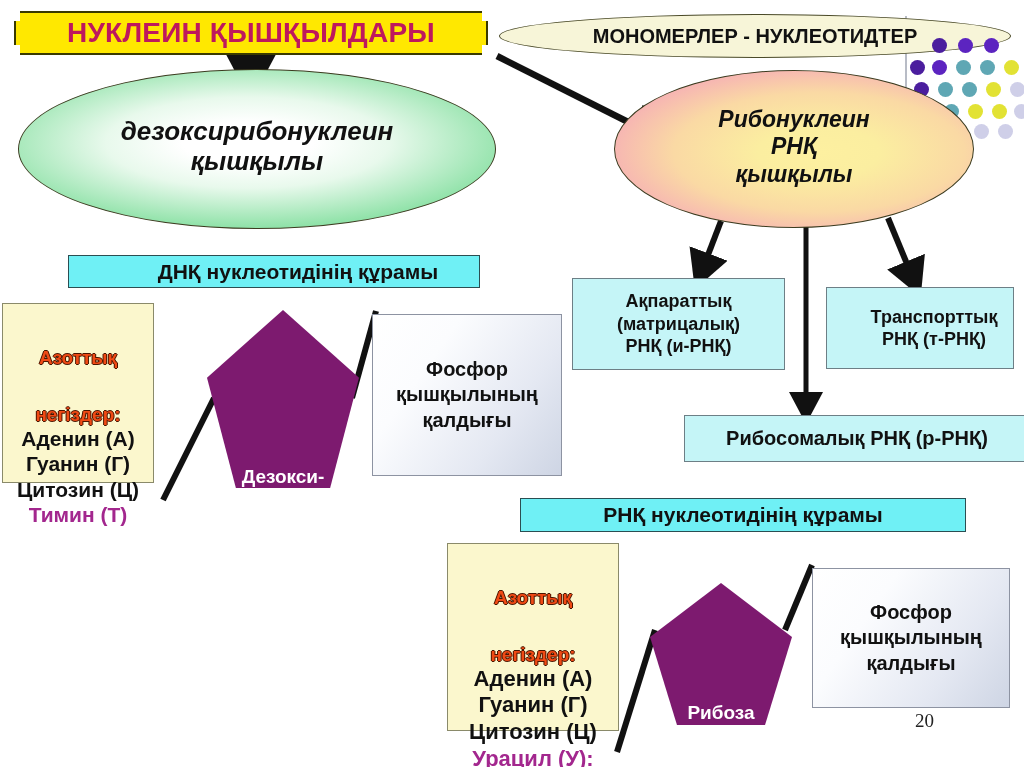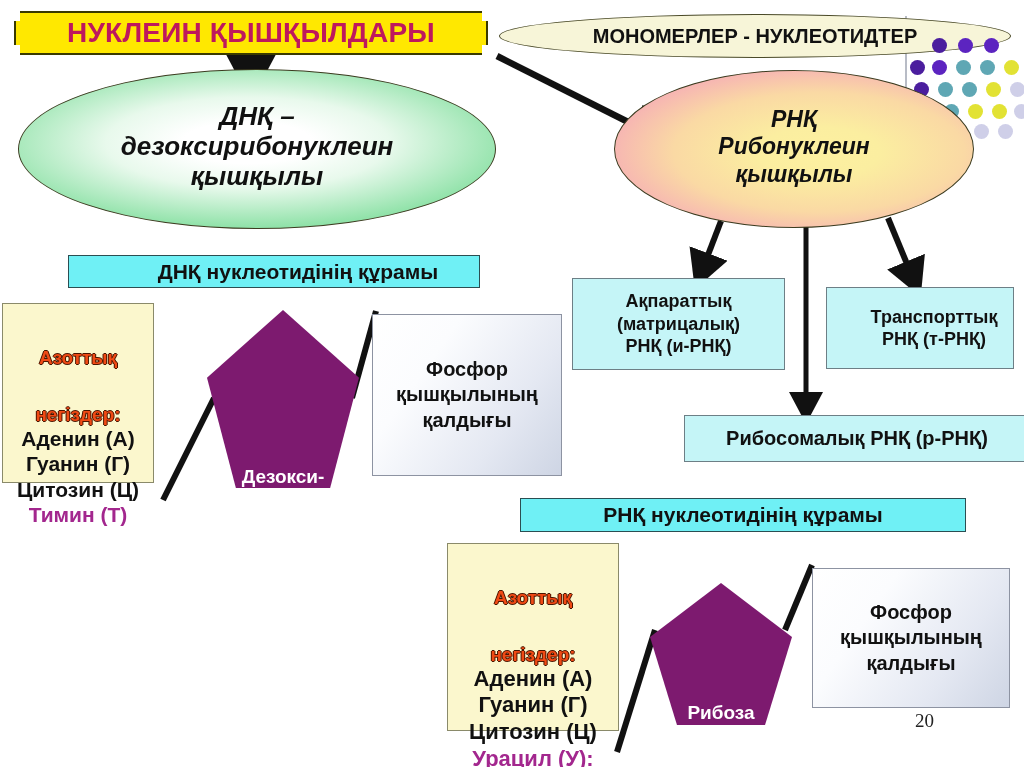--- a/index.html
+++ b/index.html
@@ -196,30 +196,29 @@
       <i style="left: 34px; top: 100px; background: rgb(95, 167, 180);"></i>
       <i style="left: 58px; top: 100px; background: rgb(226, 226, 52);"></i>
       <i style="left: 82px; top: 100px; background: rgb(226, 226, 52);"></i>
       <i style="left: 104px; top: 100px; background: rgb(207, 207, 232);"></i>
       <i style="left: 64px; top: 120px; background: rgb(207, 207, 232);"></i>
       <i style="left: 88px; top: 120px; background: rgb(207, 207, 232);"></i>
     </div>
 
   <div class="ell ell-dna">
     <div class="etxt">
-      <div>ДНҚ –</div>
       <div>дезоксирибонуклеин</div>
       <div>қышқылы</div>
     </div>
   </div>
 
   <div class="ell ell-rna">
     <div class="etxt">
+      <div>Рибонуклеин</div>
       <div>РНҚ</div>
-      <div>Рибонуклеин</div>
       <div>қышқылы</div>
     </div>
   </div>
 
   <div class="rna-box" id="box-mrna">
     <span>
       <span>Ақпараттық</span><br>
       <span>(матрицалық)</span><br>
       <span>РНҚ (и-РНҚ)</span>
     </span>

